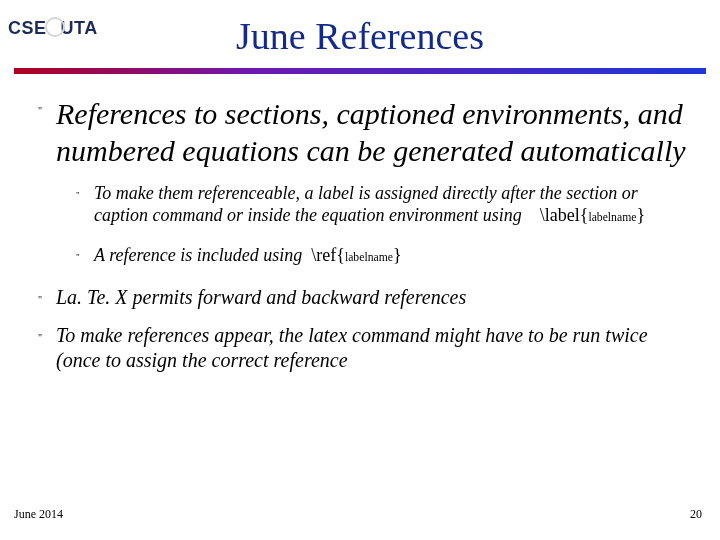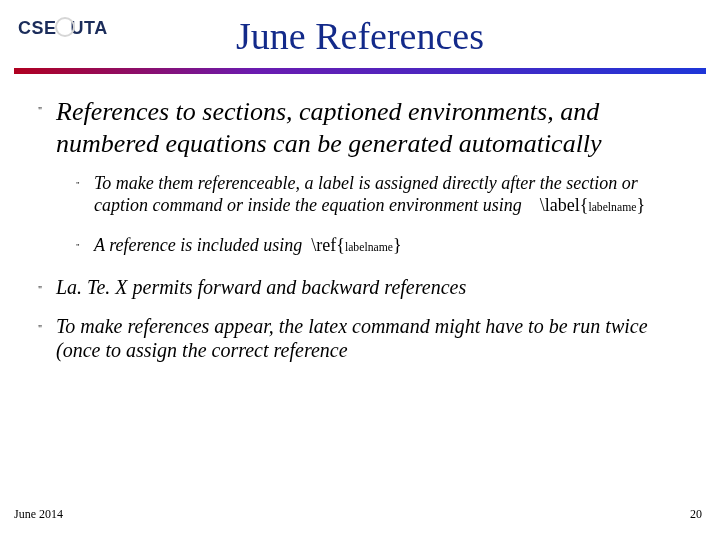--- a/index.html
+++ b/index.html
@@ -13,21 +13,21 @@
     overflow: hidden;
   }
   .slide {
     position: relative;
     width: 720px;
     height: 540px;
   }
   .logo {
     position: absolute;
     top: 16px;
-    left: 18px;
+    left: 8px;
     font-family: Arial, Helvetica, sans-serif;
     font-weight: 900;
     letter-spacing: 0.5px;
   }
   .logo .cse {
     color: #1b2c5a;
     font-size: 18px;
   }
   .logo .ring {
     display: inline-block;
@@ -76,21 +76,21 @@
   }
   .bullet-mark {
     flex: 0 0 auto;
     width: 18px;
     font-size: 10px;
     line-height: 1;
     padding-top: 10px;
     color: #000;
   }
   .lvl1-text {
-    font-size: 26px;
+    font-size: 30px;
     font-style: italic;
     line-height: 1.22;
   }
   .sub {
     margin-left: 38px;
   }
   .sub .bullet-mark {
     width: 18px;
     padding-top: 8px;
     font-size: 9px;

